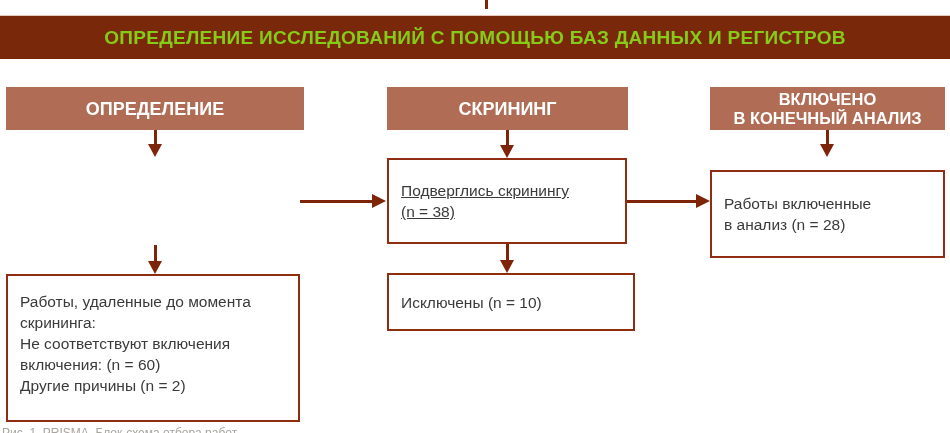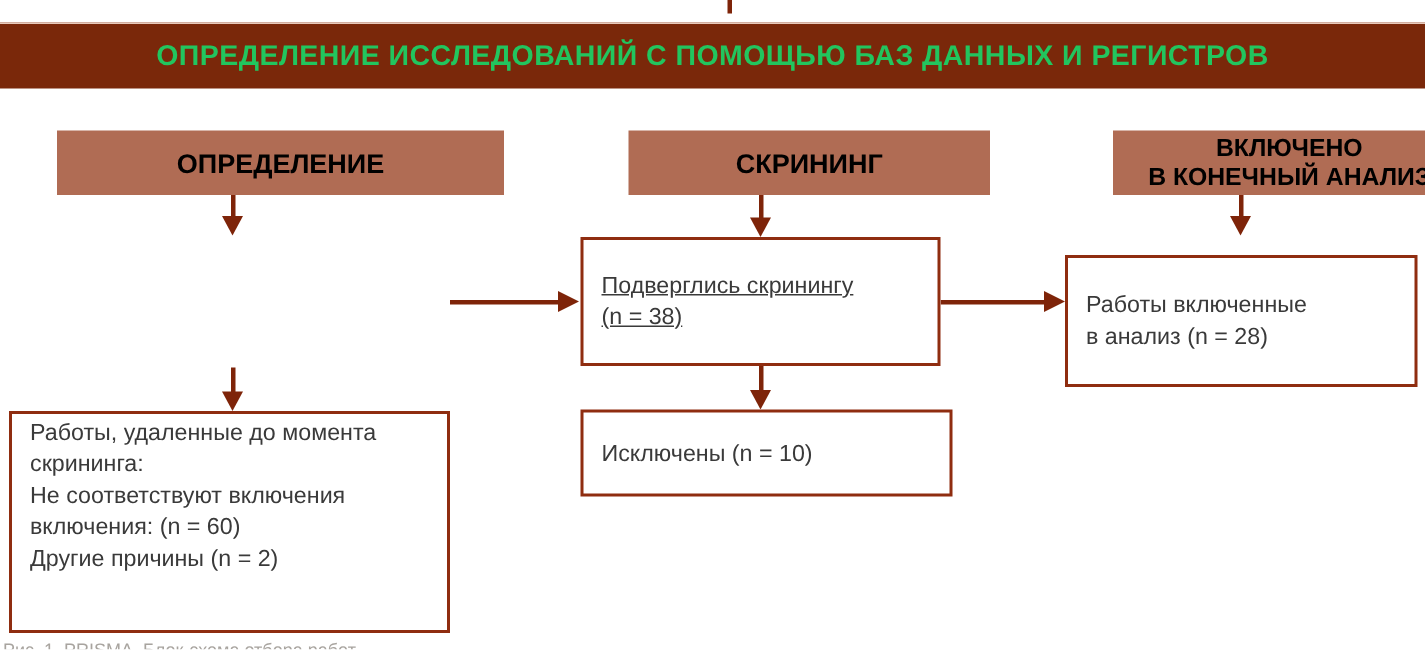--- a/index.html
+++ b/index.html
@@ -13,39 +13,39 @@
   html,body{margin:0;padding:0;background:#ffffff;}
   *{box-sizing:border-box;}
   .stage{
     position:relative;width:950px;height:433px;background:#ffffff;
     overflow:hidden;
     font-family:"Liberation Sans","DejaVu Sans",sans-serif;
   }
   .top-tick{position:absolute;left:485px;top:0;width:3px;height:9px;background:var(--arrow);}
   .banner{
     position:absolute;left:0;top:15px;width:950px;height:44px;
-    background:var(--banner-bg);color:#22c55e;font-weight:bold;font-size:19px;
+    background:var(--banner-bg);color:#84cc16;font-weight:bold;font-size:19px;
     letter-spacing:.3px;display:flex;align-items:center;justify-content:center;
     text-align:center;border-top:1px solid #e8c9bb;
   }
   .stage-header{
-    position:absolute;height:43px;background:var(--header-bg);color:#000000;
+    position:absolute;height:43px;background:var(--header-bg);color:#ffffff;
     font-weight:bold;display:flex;flex-direction:column;align-items:center;justify-content:center;
-    text-align:center;font-size:18px;line-height:20px;margin-left:32px;
+    text-align:center;font-size:18px;line-height:20px;
   }
   #hdr-identification{left:6px;top:87px;width:298px;}
   #hdr-screening{left:387px;top:87px;width:241px;}
   #hdr-included{left:710px;top:87px;width:235px;font-size:16.5px;line-height:19px;}
   .fbox{
     position:absolute;background:#ffffff;border:2px solid var(--border);
     color:var(--text);font-size:15.5px;line-height:21px;
   }
   .fbox .line{white-space:nowrap;}
   #box-identified{left:6px;top:157px;width:294px;height:88px;padding:8px 12px;}
-  #box-removed{left:6px;top:274px;width:294px;height:148px;padding:2px 12px;}
+  #box-removed{left:6px;top:274px;width:294px;height:148px;padding:15px 12px;}
   #box-screened{left:387px;top:158px;width:240px;height:86px;padding:0 12px;display:flex;flex-direction:column;justify-content:center;text-decoration:underline;}
   #box-excluded{left:387px;top:273px;width:248px;height:58px;padding:0 12px;display:flex;flex-direction:column;justify-content:center;}
   #box-included{left:710px;top:157px;width:235px;height:88px;padding:0 12px;display:flex;flex-direction:column;justify-content:center;margin-top:13px;}
   .vshaft{position:absolute;width:3px;background:var(--arrow);}
   .vhead{position:absolute;width:0;height:0;border-left:7px solid transparent;border-right:7px solid transparent;border-top:13px solid var(--arrow);}
   .hshaft{position:absolute;height:3px;background:var(--arrow);}
   .hhead{position:absolute;width:0;height:0;border-top:7px solid transparent;border-bottom:7px solid transparent;border-left:14px solid var(--arrow);}
   .caption{
     position:absolute;left:2px;top:426px;font-size:12px;color:var(--caption);
     white-space:nowrap;

